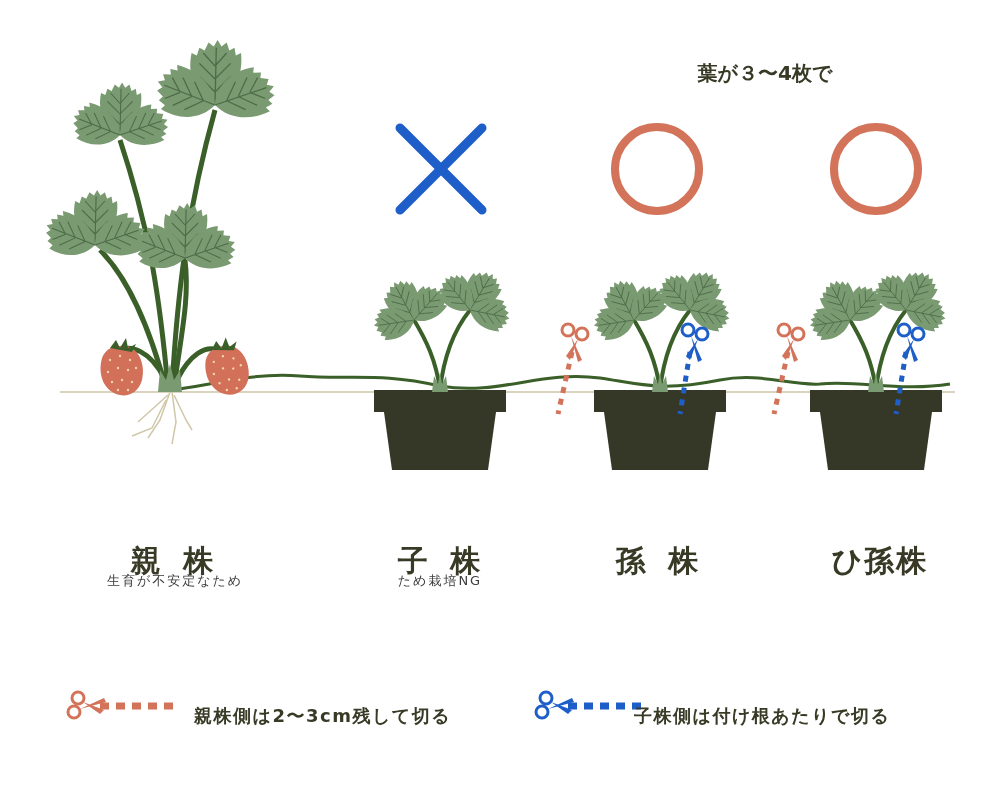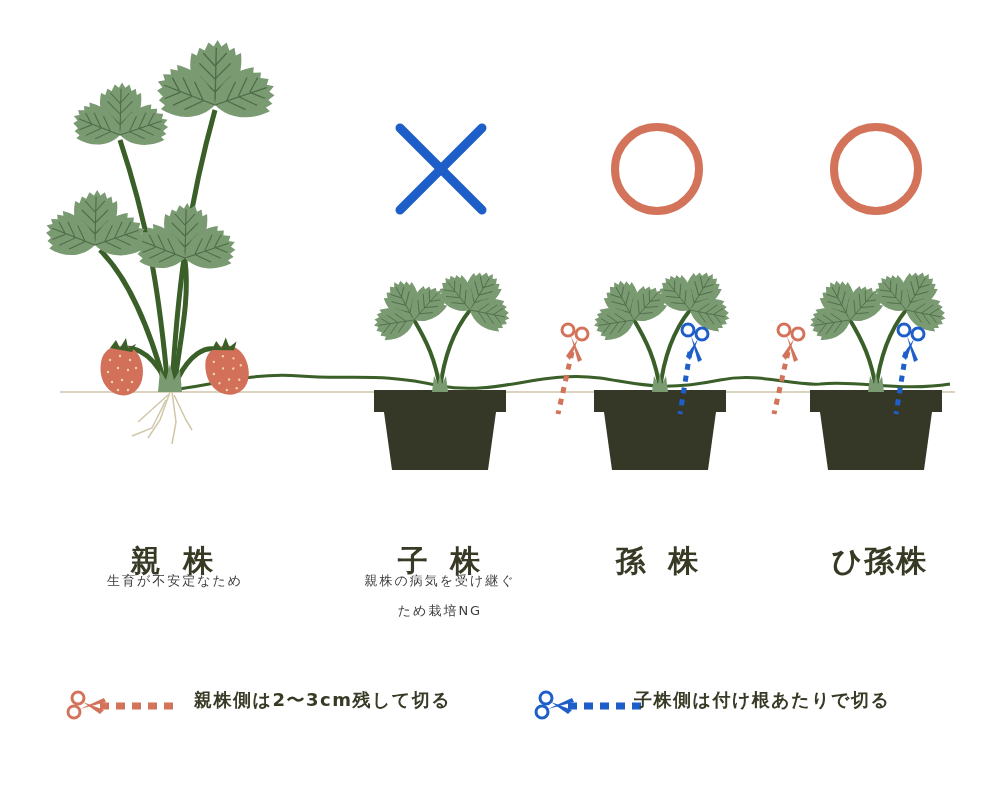--- a/index.html
+++ b/index.html
@@ -5,21 +5,21 @@
   html, body { margin: 0; padding: 0; background: #ffffff; }
   body { width: 1000px; height: 800px; position: relative; overflow: hidden;
          font-family: "DejaVu Sans", "Liberation Sans", sans-serif; color: #383a26; }
   #scene { position: absolute; left: 0; top: 0; width: 1000px; height: 800px; }
   .note { position: absolute; left: 640px; top: 58px; width: 250px; text-align: center;
           font-size: 20px; font-weight: bold; line-height: 30px; color: #383a26; }
   .title { position: absolute; top: 541px; width: 240px; text-align: center;
            font-size: 30px; font-weight: bold; letter-spacing: 6px; color: #383a26; }
   .desc { position: absolute; top: 566px; width: 260px; text-align: center;
           font-size: 13px; line-height: 30px; letter-spacing: 2px; color: #3d3d3d; }
-  .legend { position: absolute; top: 688px; height: 40px; display: flex; align-items: flex-start; }
+  .legend { position: absolute; top: 688px; height: 40px; display: flex; align-items: flex-end; }
   .legend .txt { font-size: 18px; font-weight: bold; letter-spacing: 1.5px; color: #383a26; margin-left: 14px; }
 </style>
 </head>
 <body>
 
 <svg id="scene" viewBox="0 0 1000 800" xmlns="http://www.w3.org/2000/svg">
   <defs>
 
     <g id="leaflet">
       <path d="M0,0 C-14,-6 -22,-22 -18,-40 L-14,-38 -12,-44 -8,-42 -5,-48 -1,-45 2,-50 5,-45 9,-48 11,-42 15,-44 16,-38 20,-40 C22,-22 14,-6 0,0 Z" fill="#7a9a72"></path>
@@ -164,32 +164,32 @@
       <use href="#scissors"></use>
     </g>
   <line x1="100" y1="706" x2="176" y2="706" stroke="#d2735a" stroke-width="7" stroke-dasharray="9,7"></line>
   <g transform="translate(550,706) rotate(-90)" fill="#1e5ec8" stroke="#1e5ec8">
       <use href="#scissors"></use>
     </g>
   <line x1="568" y1="706" x2="644" y2="706" stroke="#1e5ec8" stroke-width="7" stroke-dasharray="9,7"></line>
 </svg>
 
 <div class="note">
+  <div>葉が３〜4枚で</div>
 </div>
 
 <div class="title" style="left:55px">親 株</div>
 <div class="title" style="left:322px">子 株</div>
 <div class="title" style="left:540px">孫 株</div>
 <div class="title" style="left:760px;letter-spacing:2px">ひ孫株</div>
 
 <div class="desc" style="left:45px">
   <div>生育が不安定なため</div>
 </div>
 <div class="desc" style="left:310px">
-  <div>親株の病気を受け継ぐ</div>
   <div>ため栽培NG</div>
 </div>
 
 <div class="legend" style="left:180px">
   <span class="txt">親株側は2〜3cm残して切る</span>
 </div>
 <div class="legend" style="left:620px">
   <span class="txt">子株側は付け根あたりで切る</span>
 </div>
 

